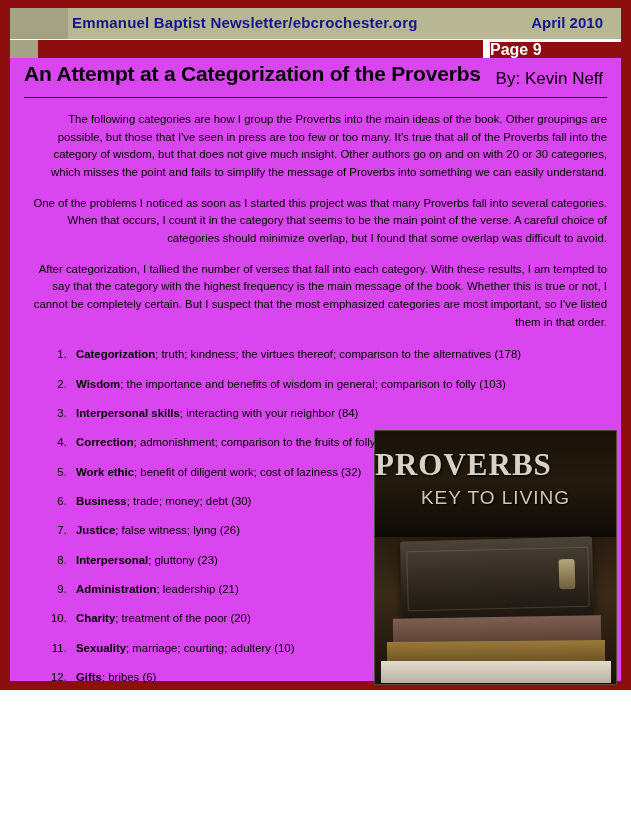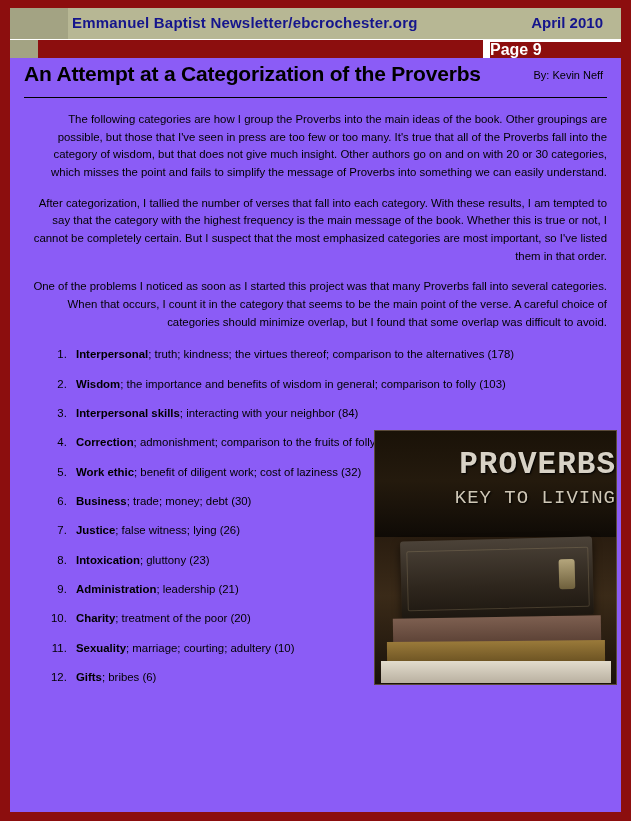--- a/index.html
+++ b/index.html
@@ -6,22 +6,22 @@
     margin: 0;
     padding: 0;
     background: #ffffff;
   }
   body {
     font-family: "Liberation Sans", sans-serif;
   }
   .page {
     position: relative;
     width: 631px;
-    height: 821px;
-    background: #8b5cf6;
+    height: 690px;
+    background: #d946ef;
     overflow: hidden;
     box-sizing: border-box;
   }
   
   .frame-left {
     position: absolute;
     left: 0; top: 0;
     width: 10px; height: 821px;
     background: #8c0e0e;
   }
@@ -133,21 +133,21 @@
     position: absolute;
     left: 0; top: 0;
     font-size: 21px;
     font-weight: bold;
     color: #000000;
     letter-spacing: -0.2px;
   }
   .article-byline {
     position: absolute;
     right: 4px; top: 7px;
-    font-size: 11px;
+    font-size: 17px;
     color: #000000;
   }
   .title-rule {
     margin-top: 5px;
     border-bottom: 1px solid #000000;
     width: 100%;
   }
 
   p.body {
     font-size: 11.4px;
@@ -191,34 +191,34 @@
   .img-bot {
     position: absolute;
     left: 0; bottom: 0;
     width: 100%; height: 58%;
     background: linear-gradient(180deg, #2a1d10 0%, #3a2a18 40%, #1a120a 100%);
   }
   .img-title {
     position: absolute;
     left: 0; top: 16px;
     width: 100%;
-    text-align: right;
-    font-family: Liberation Mono, monospace;
+    text-align: left;
+    font-family: Liberation Serif, serif;
     font-size: 31px;
     font-weight: bold;
     letter-spacing: 1px;
     color: #d8d2c6;
     text-shadow: 1px 1px 2px #000;
   }
   .img-sub {
     position: absolute;
     left: 0; top: 56px;
     width: 100%;
-    text-align: right;
-    font-family: Liberation Mono, monospace;
+    text-align: center;
+    font-family: Liberation Sans, sans-serif;
     font-size: 19px;
     letter-spacing: 1px;
     color: #cfc7b6;
     text-shadow: 1px 1px 2px #000;
   }
   
   .book1 {
     position: absolute;
     left: 26px; top: 108px;
     width: 192px; height: 78px;
@@ -300,32 +300,32 @@
 
   <div class="content">
 
     <div class="article-head">
       <div class="article-title">An Attempt at a Categorization of the Proverbs</div>
       <div class="article-byline">By: Kevin Neff</div>
     </div>
     <div class="title-rule"></div>
 
     <p class="body">The following categories are how I group the Proverbs into the main ideas of the book.  Other groupings are possible, but those that I've seen in press are too few or too many.  It's true that all of the Proverbs fall into the category of wisdom, but that does not give much insight.  Other authors go on and on with 20 or 30 categories, which misses the point and fails to simplify the message of Proverbs into something we can easily understand.</p>
+    <p class="body">One of the problems I noticed as soon as I started this project was that many Proverbs fall into several categories.  When that occurs, I count it in the category that seems to be the main point of the verse.  A careful choice of categories should minimize overlap, but I found that some overlap was difficult to avoid.</p>
     <p class="body">After categorization, I tallied the number of verses that fall into each category.  With these results, I am tempted to say that the category with the highest frequency is the main message of the book.  Whether this is true or not, I cannot be completely certain.  But I suspect that the most emphasized categories are most important, so I've listed them in that order.</p>
-    <p class="body">One of the problems I noticed as soon as I started this project was that many Proverbs fall into several categories.  When that occurs, I count it in the category that seems to be the main point of the verse.  A careful choice of categories should minimize overlap, but I found that some overlap was difficult to avoid.</p>
 
     <ol class="cats">
-      <li><b>Interpersonal</b><span>; truth; kindness; the virtues thereof; comparison to the alternatives (178)</span></li>
+      <li><b>Categorization</b><span>; truth; kindness; the virtues thereof; comparison to the alternatives (178)</span></li>
       <li><b>Wisdom</b><span>; the importance and benefits of wisdom in general; comparison to folly (103)</span></li>
       <li><b>Interpersonal skills</b><span>; interacting with your neighbor (84)</span></li>
       <li><b>Correction</b><span>; admonishment; comparison to the fruits of folly (33)</span></li>
       <li><b>Work ethic</b><span>; benefit of diligent work; cost of laziness (32)</span></li>
       <li><b>Business</b><span>; trade; money; debt (30)</span></li>
       <li><b>Justice</b><span>; false witness; lying (26)</span></li>
-      <li><b>Intoxication</b><span>; gluttony (23)</span></li>
+      <li><b>Interpersonal</b><span>; gluttony (23)</span></li>
       <li><b>Administration</b><span>; leadership (21)</span></li>
       <li><b>Charity</b><span>; treatment of the poor (20)</span></li>
       <li><b>Sexuality</b><span>; marriage; courting; adultery (10)</span></li>
       <li><b>Gifts</b><span>; bribes (6)</span></li>
     </ol>
 
 
   </div>
 
   <div class="cover-img">

